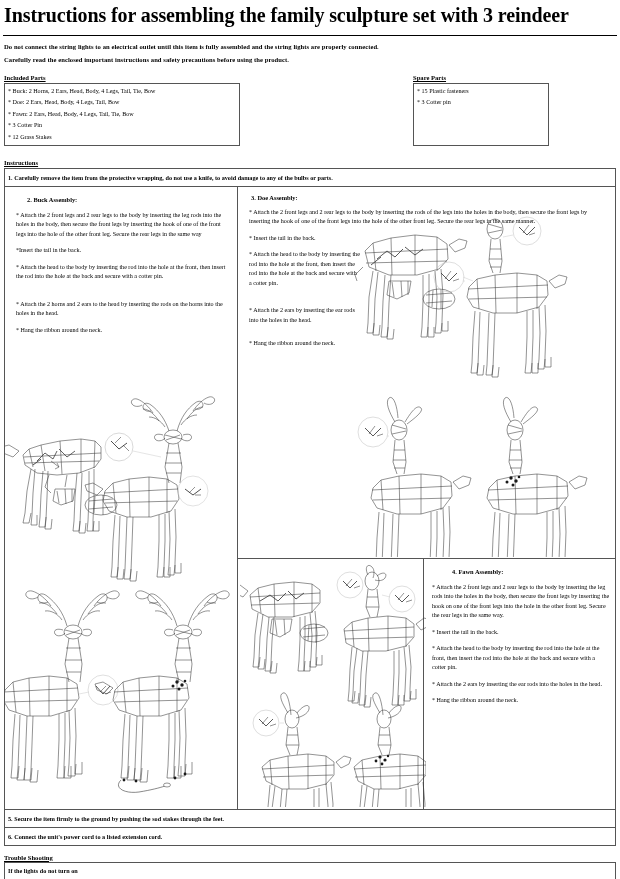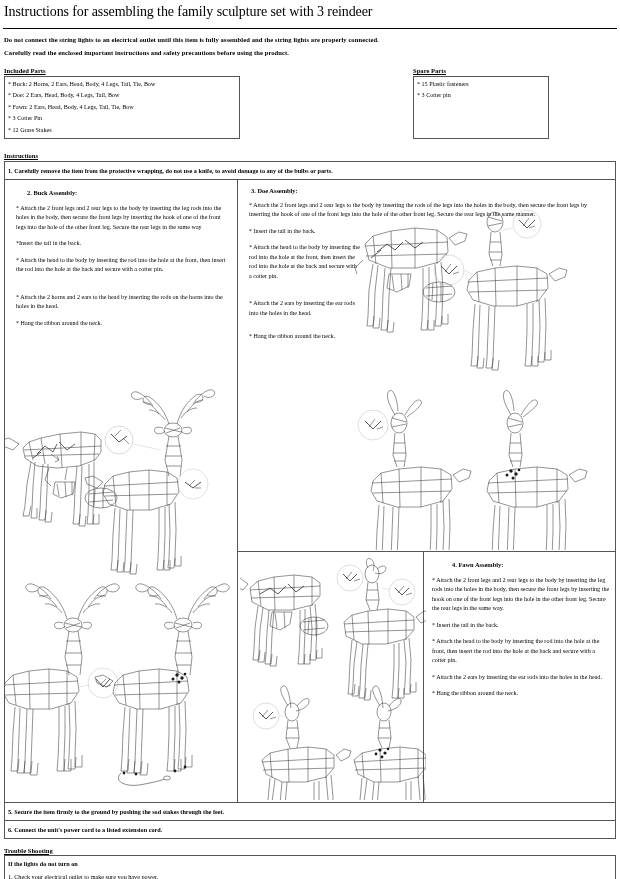--- a/index.html
+++ b/index.html
@@ -17,22 +17,22 @@
   }
   .page {
     width: 620px;
     height: 879px;
     position: relative;
     padding: 0;
     box-sizing: border-box;
   }
   .title {
     font-family: "Liberation Serif", serif;
-    font-size: 14px;
-    font-weight: normal;
+    font-size: 20px;
+    font-weight: bold;
     letter-spacing: -0.1px;
     margin: 4px 0 8px 4px;
     white-space: nowrap;
   }
   .rule-top {
     border-bottom: 1px solid #000;
     margin: 3px 3px 0 3px;
   }
   .warn {
     font-size: 6.6px;

